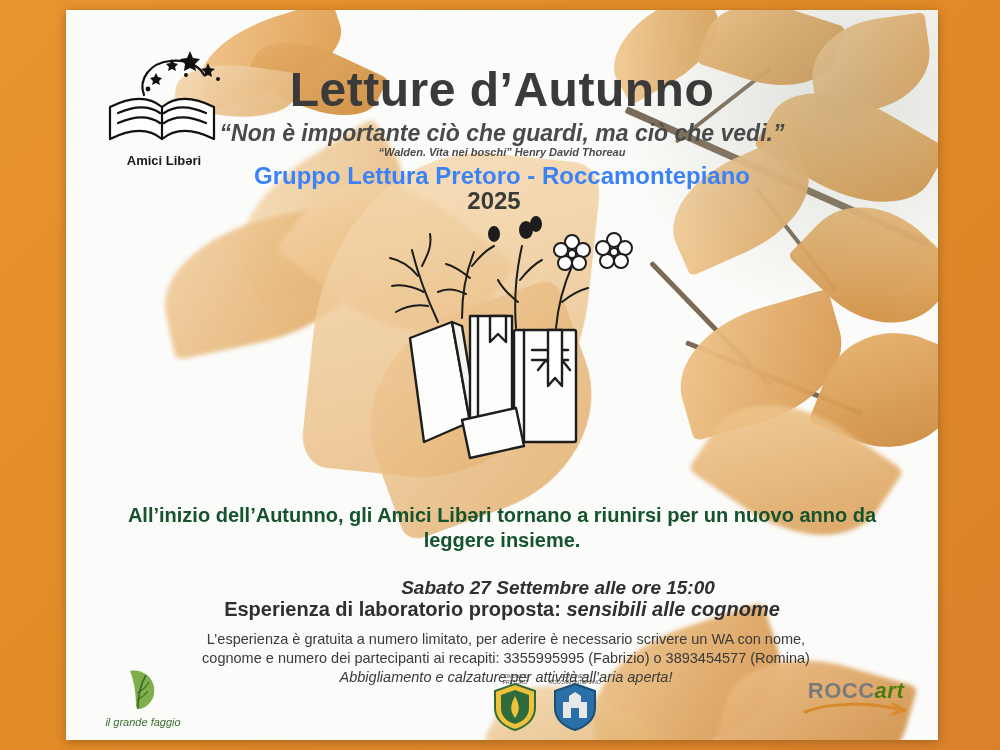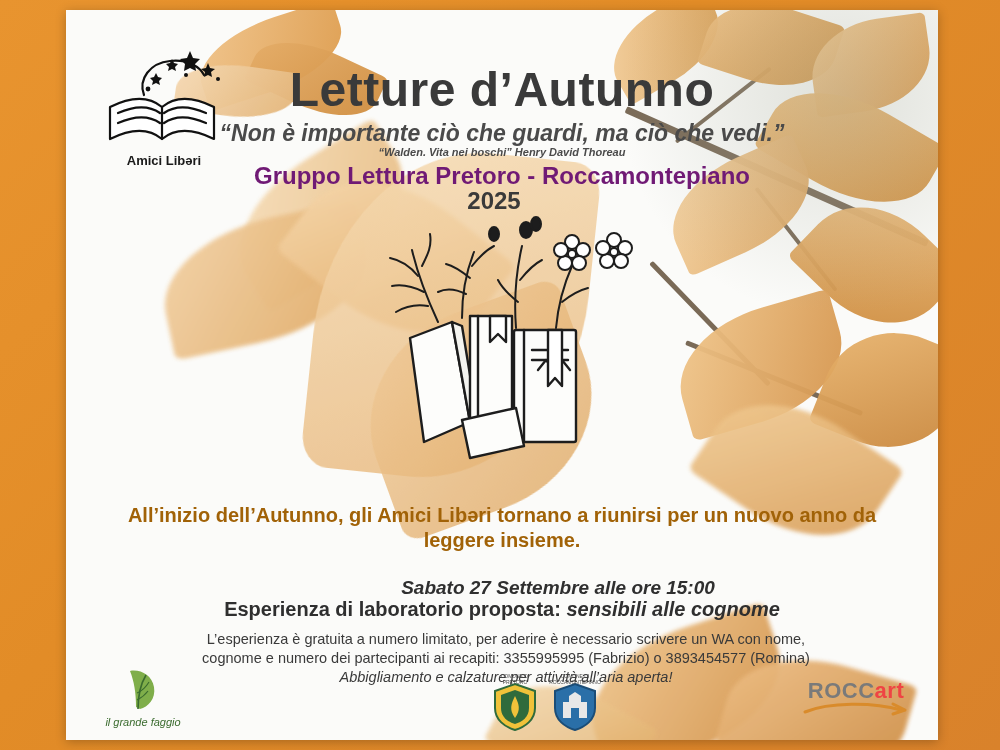--- a/index.html
+++ b/index.html
@@ -90,42 +90,42 @@
     color: #4a4a4a;
   }
   .group-line {
     position: absolute;
     top: 152px;
     left: 0;
     width: 872px;
     text-align: center;
     font-size: 24px;
     font-weight: bold;
-    color: #701a75;
+    color: #3b82f6;
   }
   .year {
     position: absolute;
     top: 177px;
     left: 0;
     width: 856px;
     text-align: center;
     font-size: 24px;
     font-weight: bold;
     color: #3a3a3a;
   }
 
   .body1 {
     position: absolute;
     top: 493px;
     left: 60px;
     width: 752px;
     text-align: center;
     font-size: 20px;
     font-weight: bold;
-    color: #a16207;
+    color: #14532d;
     line-height: 1.25;
   }
   .body2 {
     position: absolute;
     top: 537px;
     left: 40px;
     width: 792px;
     text-align: center;
     font-size: 20px;
     font-weight: bold;
@@ -233,21 +233,22 @@
     width: 120px;
     text-align: center;
   }
   #roccart .rocc {
     font-size: 22px;
     font-weight: bold;
     color: #7a7a7a;
     letter-spacing: 0.5px;
   }
   #roccart .rocc .art {
-    color: #ef4444;
+    color: #4d7c0f;
+    font-style: italic;
   }
   #roccart .swoosh {
     margin-top: -4px;
   }
 
   
   #books-illu {
     position: absolute;
     left: 300px;
     top: 200px;

